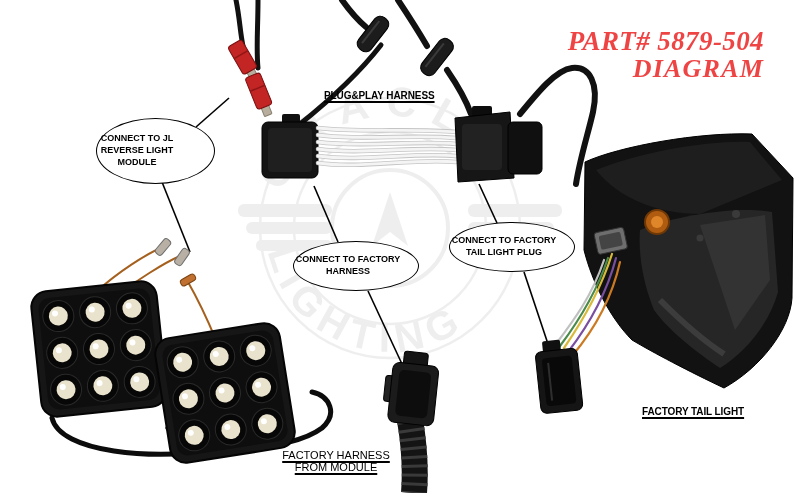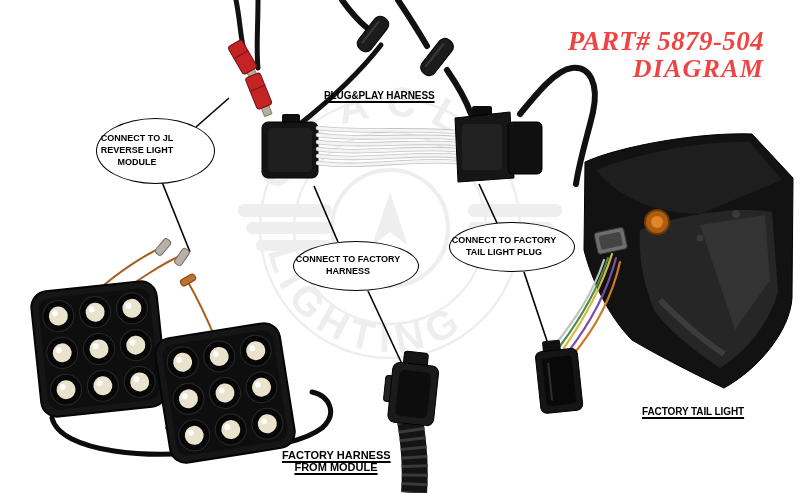--- a/index.html
+++ b/index.html
@@ -19,21 +19,21 @@
   .lbl {
     position:absolute; font-weight:bold; font-size:10px; color:#000;
     text-decoration:underline; text-underline-offset:2px;
     text-decoration-thickness:1.5px; white-space:nowrap; letter-spacing:-0.1px;
   }
   .lbl-plugplay { left:324px; top:90px; }
   .lbl-jlmodule { left:28px;  top:440px; }
   .lbl-taillight { left:642px; top:366px;margin-top:40px; }
   .lbl-factoryharness { position:absolute; left:282px; top:449px; width:108px; text-align:center; }
   .lbl-factoryharness div {
-    font-weight:bold; font-size:11px; text-decoration:underline;
+    font-weight:normal; font-size:11px; text-decoration:underline;
     text-underline-offset:2px; text-decoration-thickness:1.5px; white-space:nowrap;
   }
   .callout {
     position:absolute; background:#ffffff; border:1.8px solid #000;
     border-radius:50%; display:flex; align-items:center; justify-content:flex-start;
     text-align:center; font-weight:bold; font-size:9px; line-height:1.3; color:#000;
   }
   .callout-1 { left:96px;  top:118px; width:119px; height:66px; }
   .callout-2 { left:293px; top:241px; width:126px; height:50px; }
   .callout-3 { left:449px; top:222px; width:126px; height:50px; }

